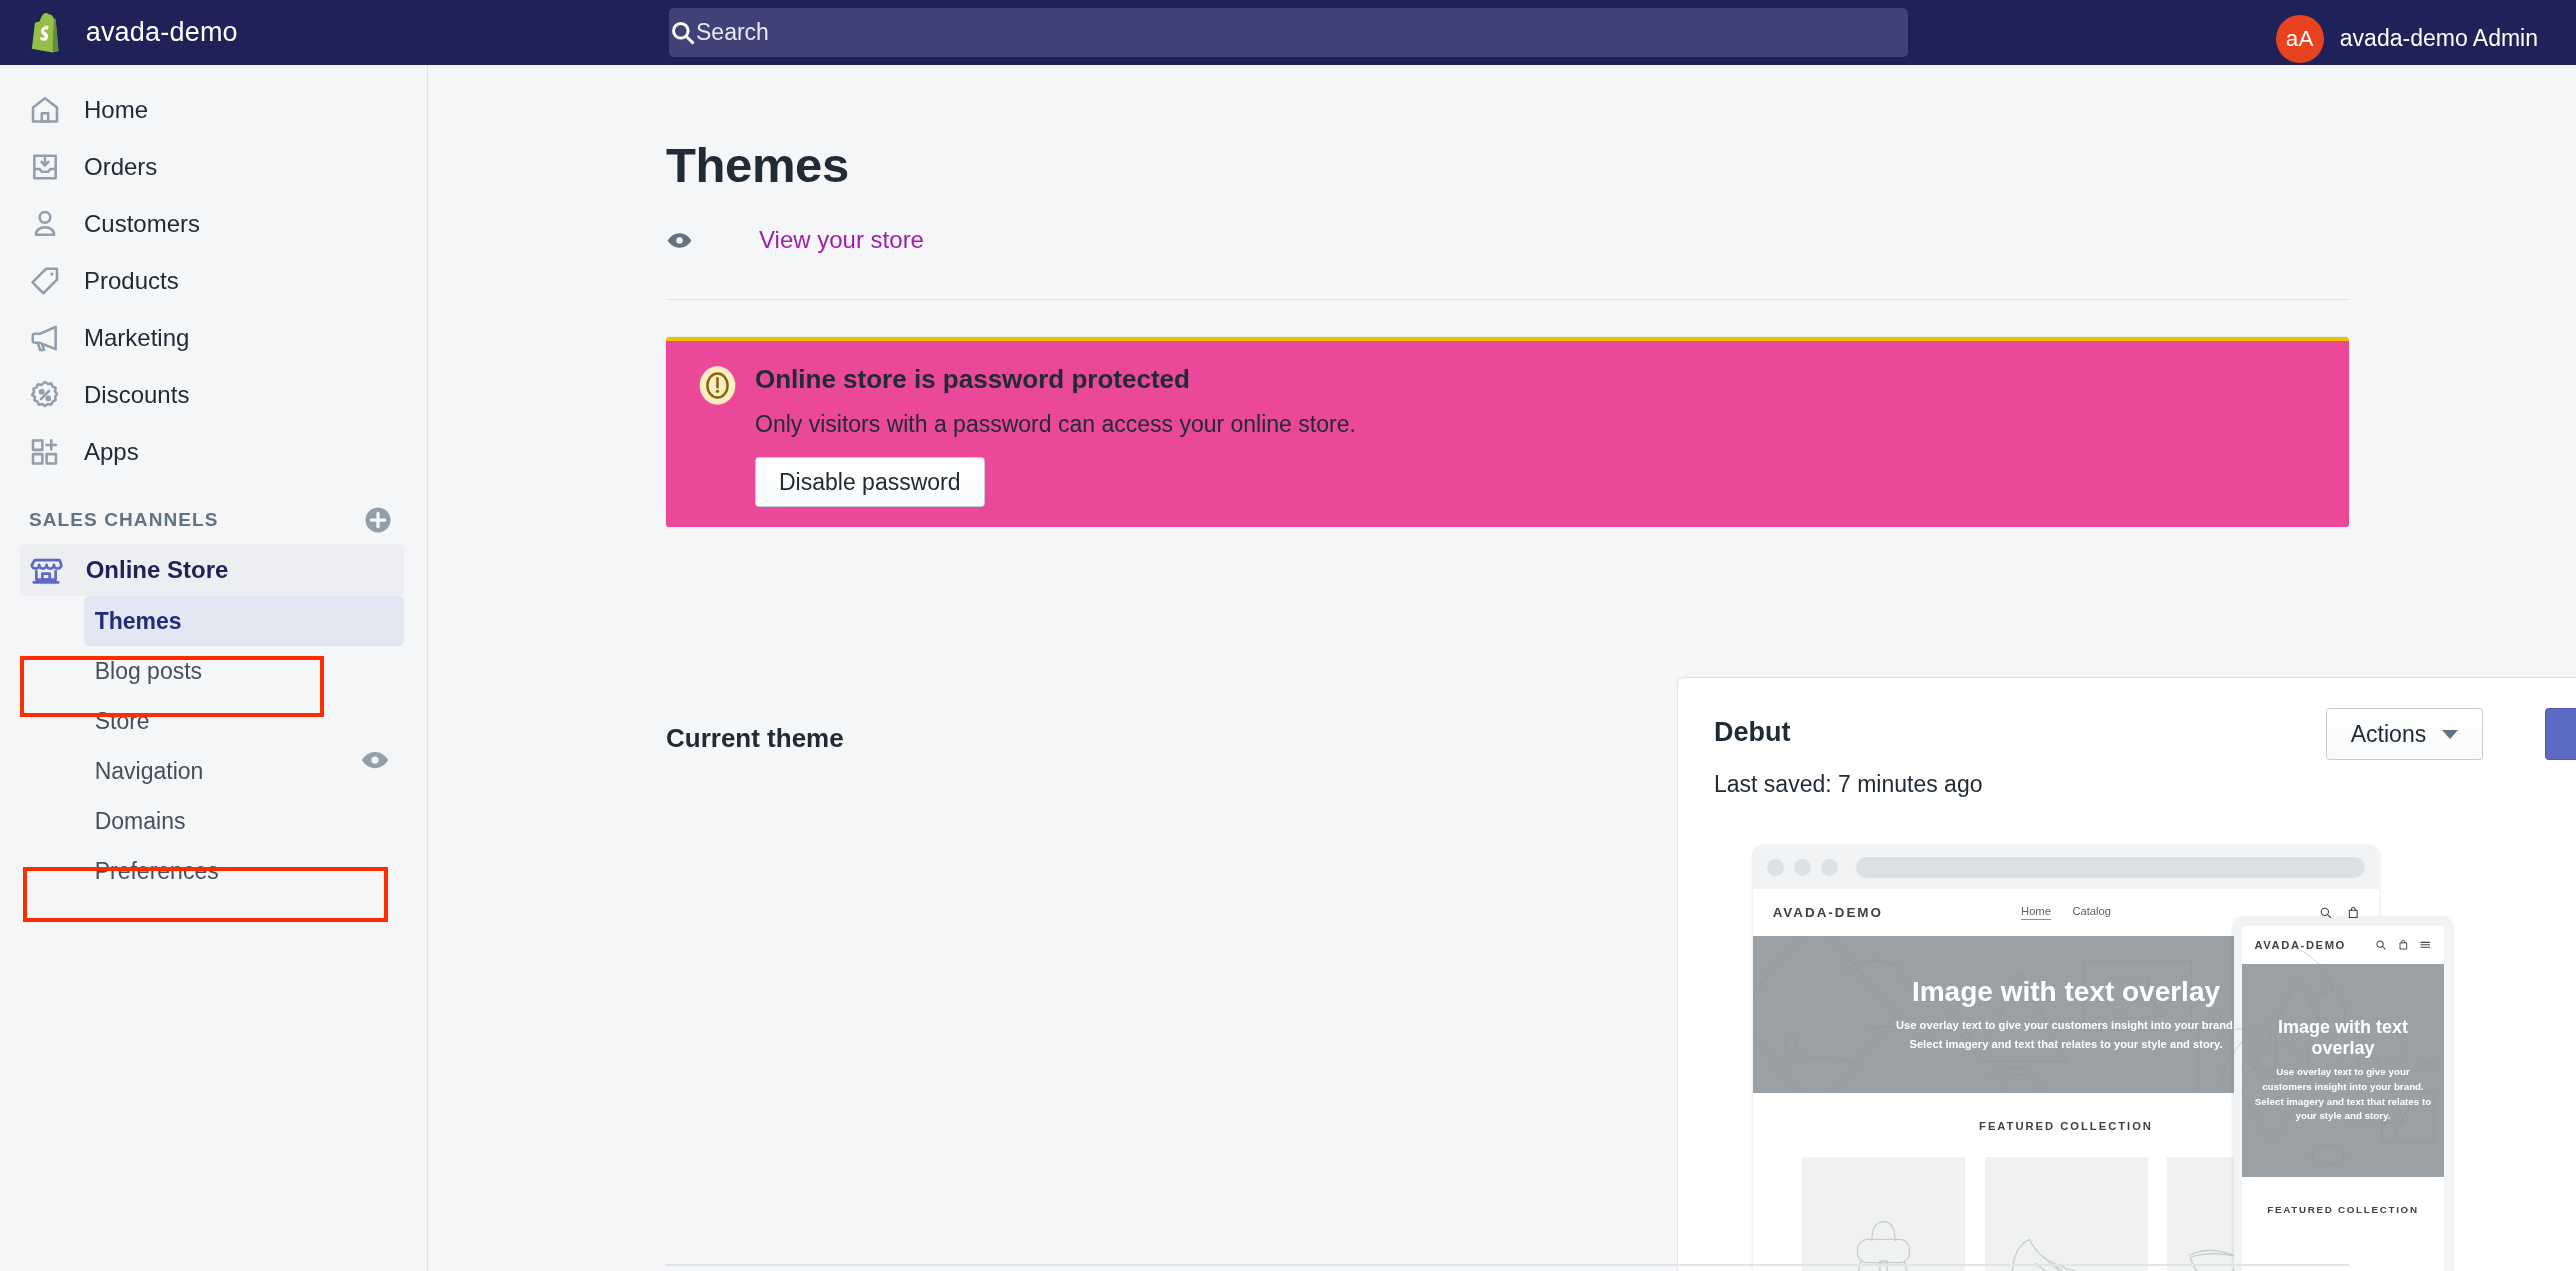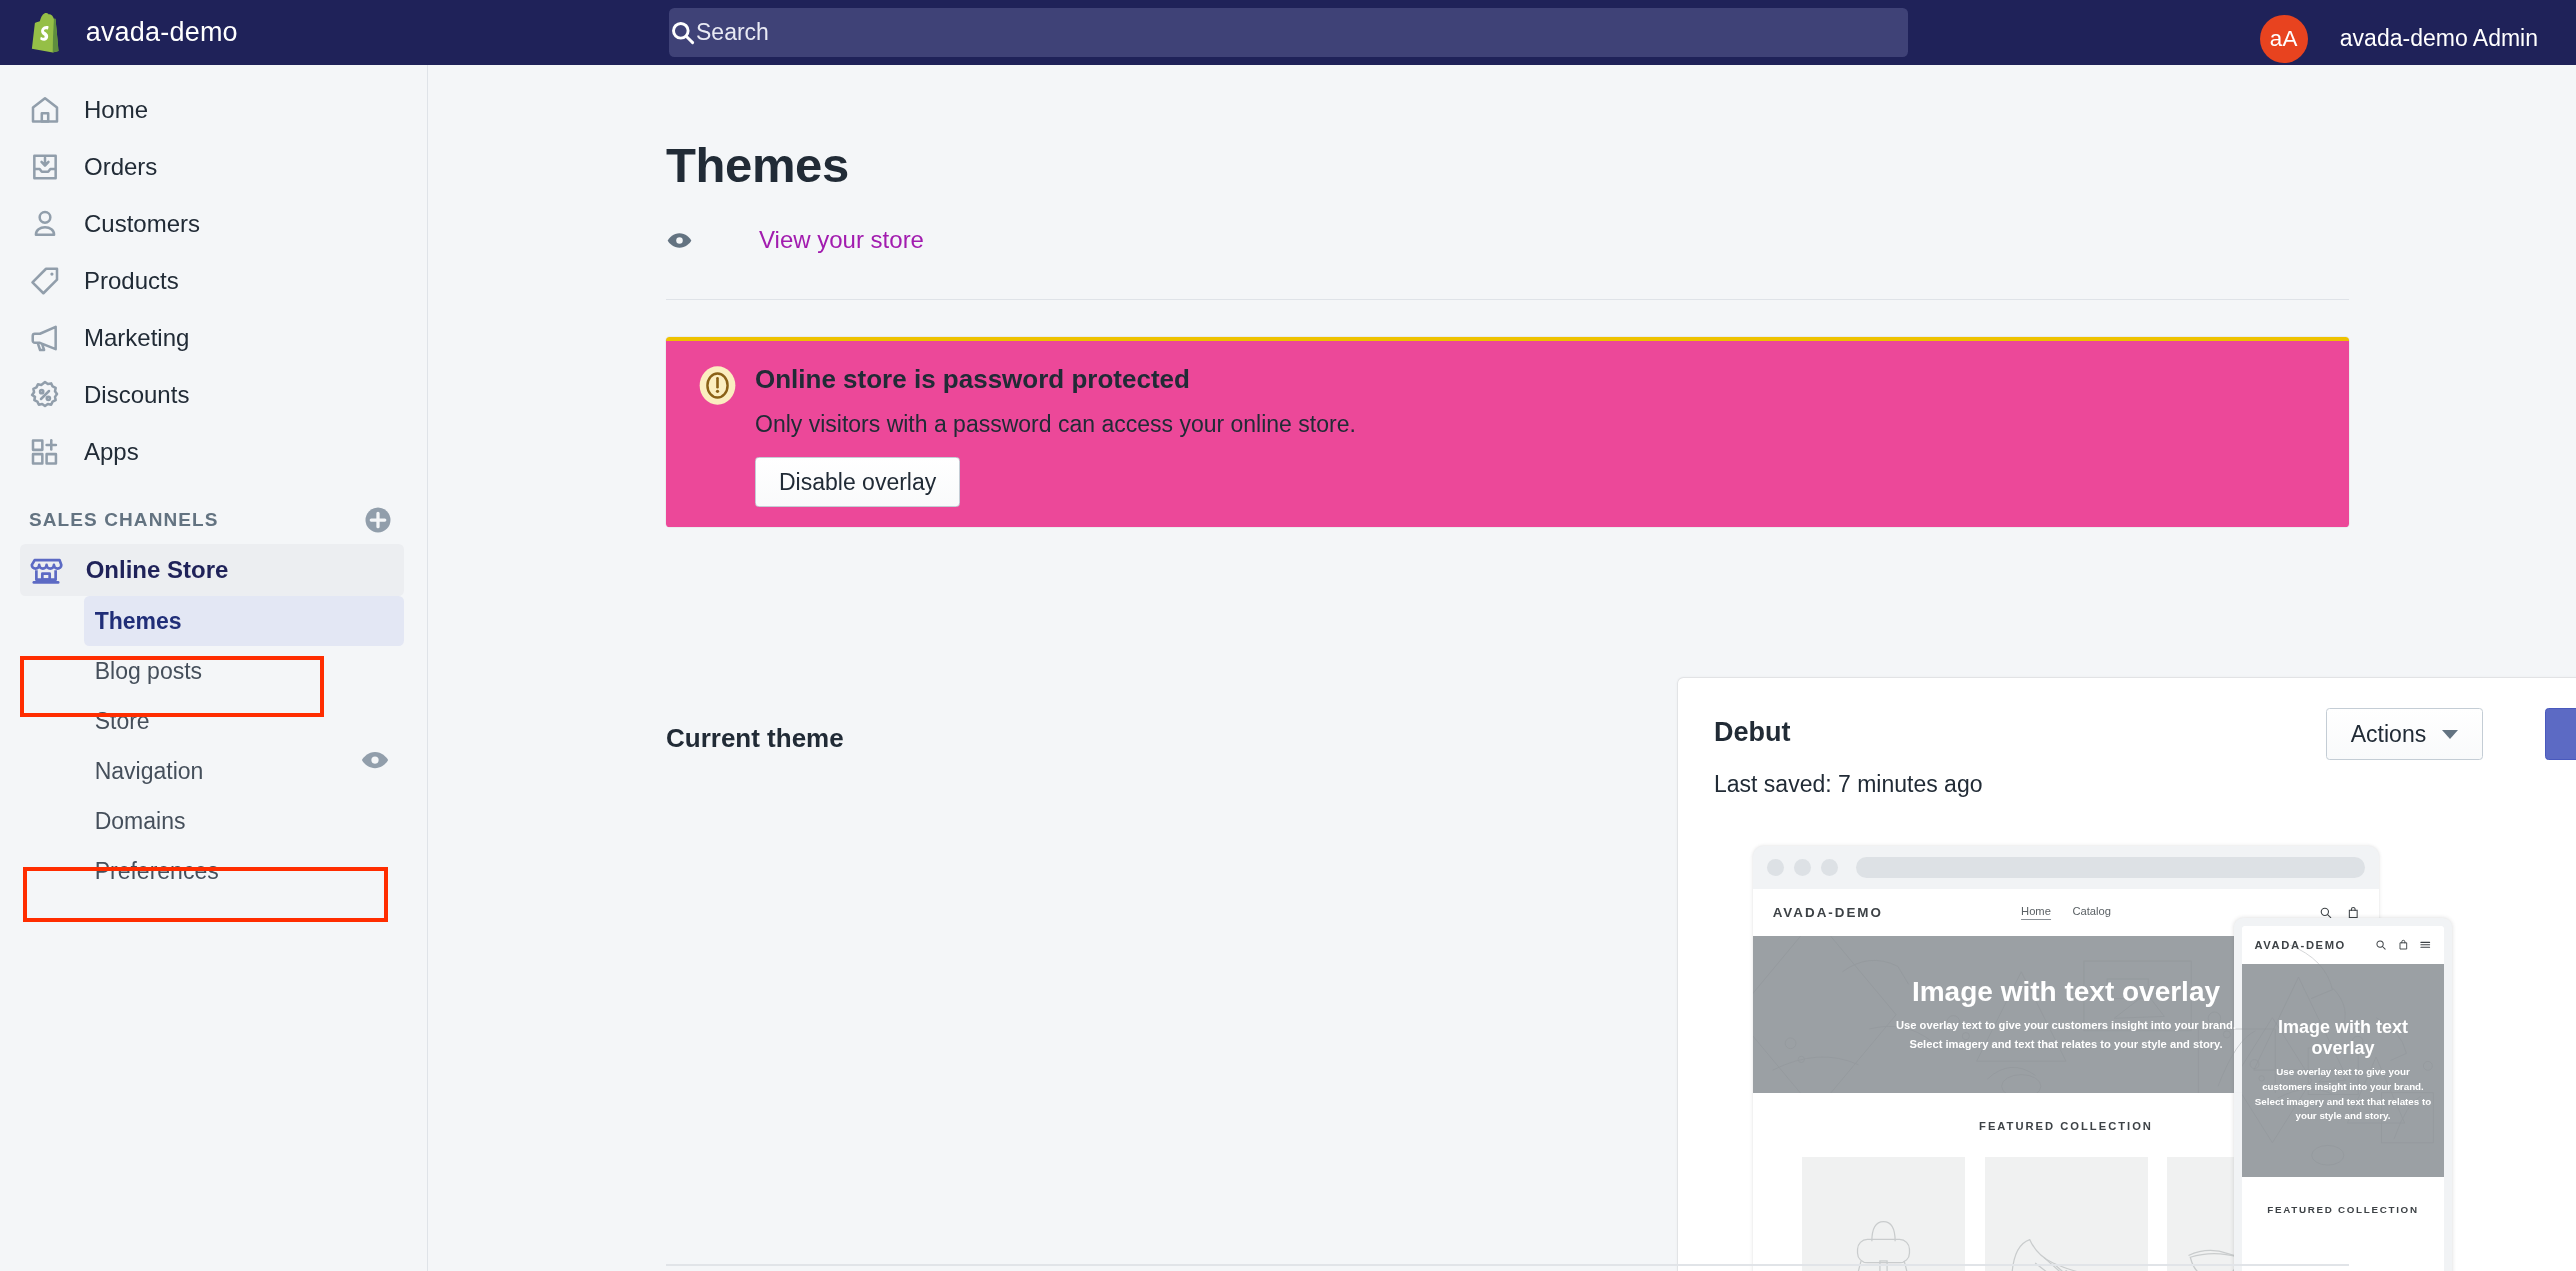--- a/index.html
+++ b/index.html
@@ -26,21 +26,21 @@
     width: 1239px; height: 49px;
     background: #3f4277;
     border-radius: 5.4px;
     display: flex; align-items: center; 
     cursor: text;
   }
   .search-ph { color: #e9eaf4; font-size: 23px; }
 
   .useracct {
     position: absolute; right: 38px; top: 0; height: 77px;
-    display: flex; align-items: center; gap: 32px;
+    display: flex; align-items: center; gap: 16px;
   }
   .avatar {
     width: 48px; height: 48px; border-radius: 50%;
     background: #e8431f; color: #fff;
     display: flex; align-items: center; justify-content: center;
     font-size: 22.4px; letter-spacing: 0.4px;
   }
   .acct-name { color: #fff; font-size: 23px; }
 
   
@@ -380,21 +380,21 @@
 
   <div class="banner">
     <svg class="banner-ico" viewBox="0 0 24 24">
       <ellipse cx="12" cy="12" rx="11" ry="11.8" fill="#fbeec0"></ellipse>
       <ellipse cx="12" cy="12" rx="6.2" ry="7.4" fill="none" stroke="#8a6116" stroke-width="1.5"></ellipse>
       <line x1="12" y1="7.6" x2="12" y2="13" stroke="#8a6116" stroke-width="1.6" stroke-linecap="round"></line>
       <circle cx="12" cy="15.6" r="1" fill="#8a6116"></circle>
     </svg>
     <div class="banner-title">Online store is password protected</div>
     <div class="banner-body">Only visitors with a password can access your online store.</div>
-    <div class="btn-disable">Disable overlay</div>
+    <div class="btn-disable">Disable password</div>
   </div>
 
   <div class="ct-title">Current theme</div>
 
   <div class="theme-card">
     <div class="theme-name">Debut</div>
     <div class="theme-saved">Last saved: 7 minutes ago</div>
 
     <div class="btn-actions">
       <span>Actions</span>

